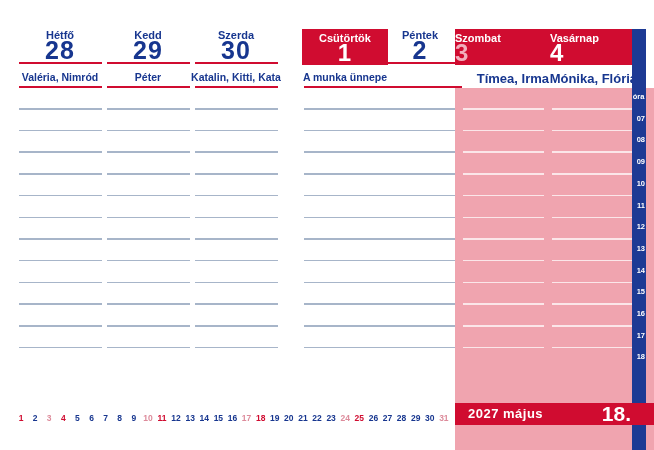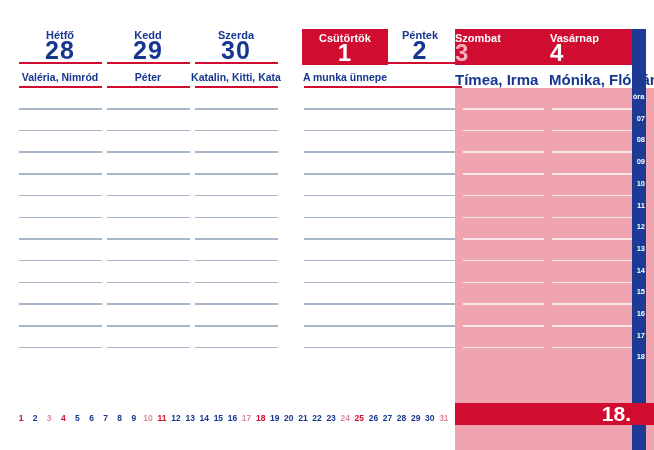--- a/index.html
+++ b/index.html
@@ -28,21 +28,21 @@
   .lines-light .wline{background:#fbe6e9;}
 
   
   .weekend-pink{position:absolute;left:455px;top:88px;width:199px;height:362px;background:#f0a4af;z-index:1;}
   .weekend-header{position:absolute;left:455px;top:29px;width:190px;height:36px;background:#d00c30;z-index:2;display:flex;}
   .weekend-cell{flex:1;position:relative;text-align:left;}
   .weekend-cell .wk-name{position:absolute;top:3px;left:0;right:0;font-size:11px;font-weight:bold;color:#ffffff;line-height:12px;}
   .weekend-cell .wk-num{position:absolute;top:13px;left:0;right:0;font-size:24px;font-weight:bold;line-height:22px;}
   .wk-num.sat{color:#f2afbd;}
   .wk-num.sun{color:#ffffff;}
-  .weekend-nameday{position:absolute;top:71px;text-align:left;font-size:15px;font-weight:bold;color:#17368f;z-index:2;white-space:nowrap;}
+  .weekend-nameday{position:absolute;top:71px;text-align:right;font-size:13px;font-weight:bold;color:#17368f;z-index:2;white-space:nowrap;}
   .wknd-lines{position:absolute;top:108px;height:262px;z-index:2;}
 
   
   .hour-stripe{position:absolute;left:632px;top:29px;width:14px;height:421px;background:#1d3a94;z-index:3;}
   .hour-label{position:absolute;right:1px;left:0;height:12px;text-align:right;
               font-size:7.5px;font-weight:bold;color:#ffffff;line-height:12px;}
 
   
   .week-band{position:absolute;left:455px;top:403px;width:199px;height:22px;background:#d00c30;z-index:4;}
   .month-label{position:absolute;left:13px;top:0;height:22px;line-height:22px;
@@ -226,20 +226,21 @@
       <div class="hour-label" style="top: 192.2px;">12</div>
       <div class="hour-label" style="top: 213.9px;">13</div>
       <div class="hour-label" style="top: 235.6px;">14</div>
       <div class="hour-label" style="top: 257.3px;">15</div>
       <div class="hour-label" style="top: 279px;">16</div>
       <div class="hour-label" style="top: 300.7px;">17</div>
       <div class="hour-label" style="top: 322.4px;">18</div>
     </div>
 
   <div class="week-band">
+    <div class="month-label">2027 május</div>
     <div class="week-number">18.</div>
   </div>
 
   <div class="month-strip">
       <span class="mday sun">1</span>
       <span class="mday">2</span>
       <span class="mday sat">3</span>
       <span class="mday sun">4</span>
       <span class="mday">5</span>
       <span class="mday">6</span>

